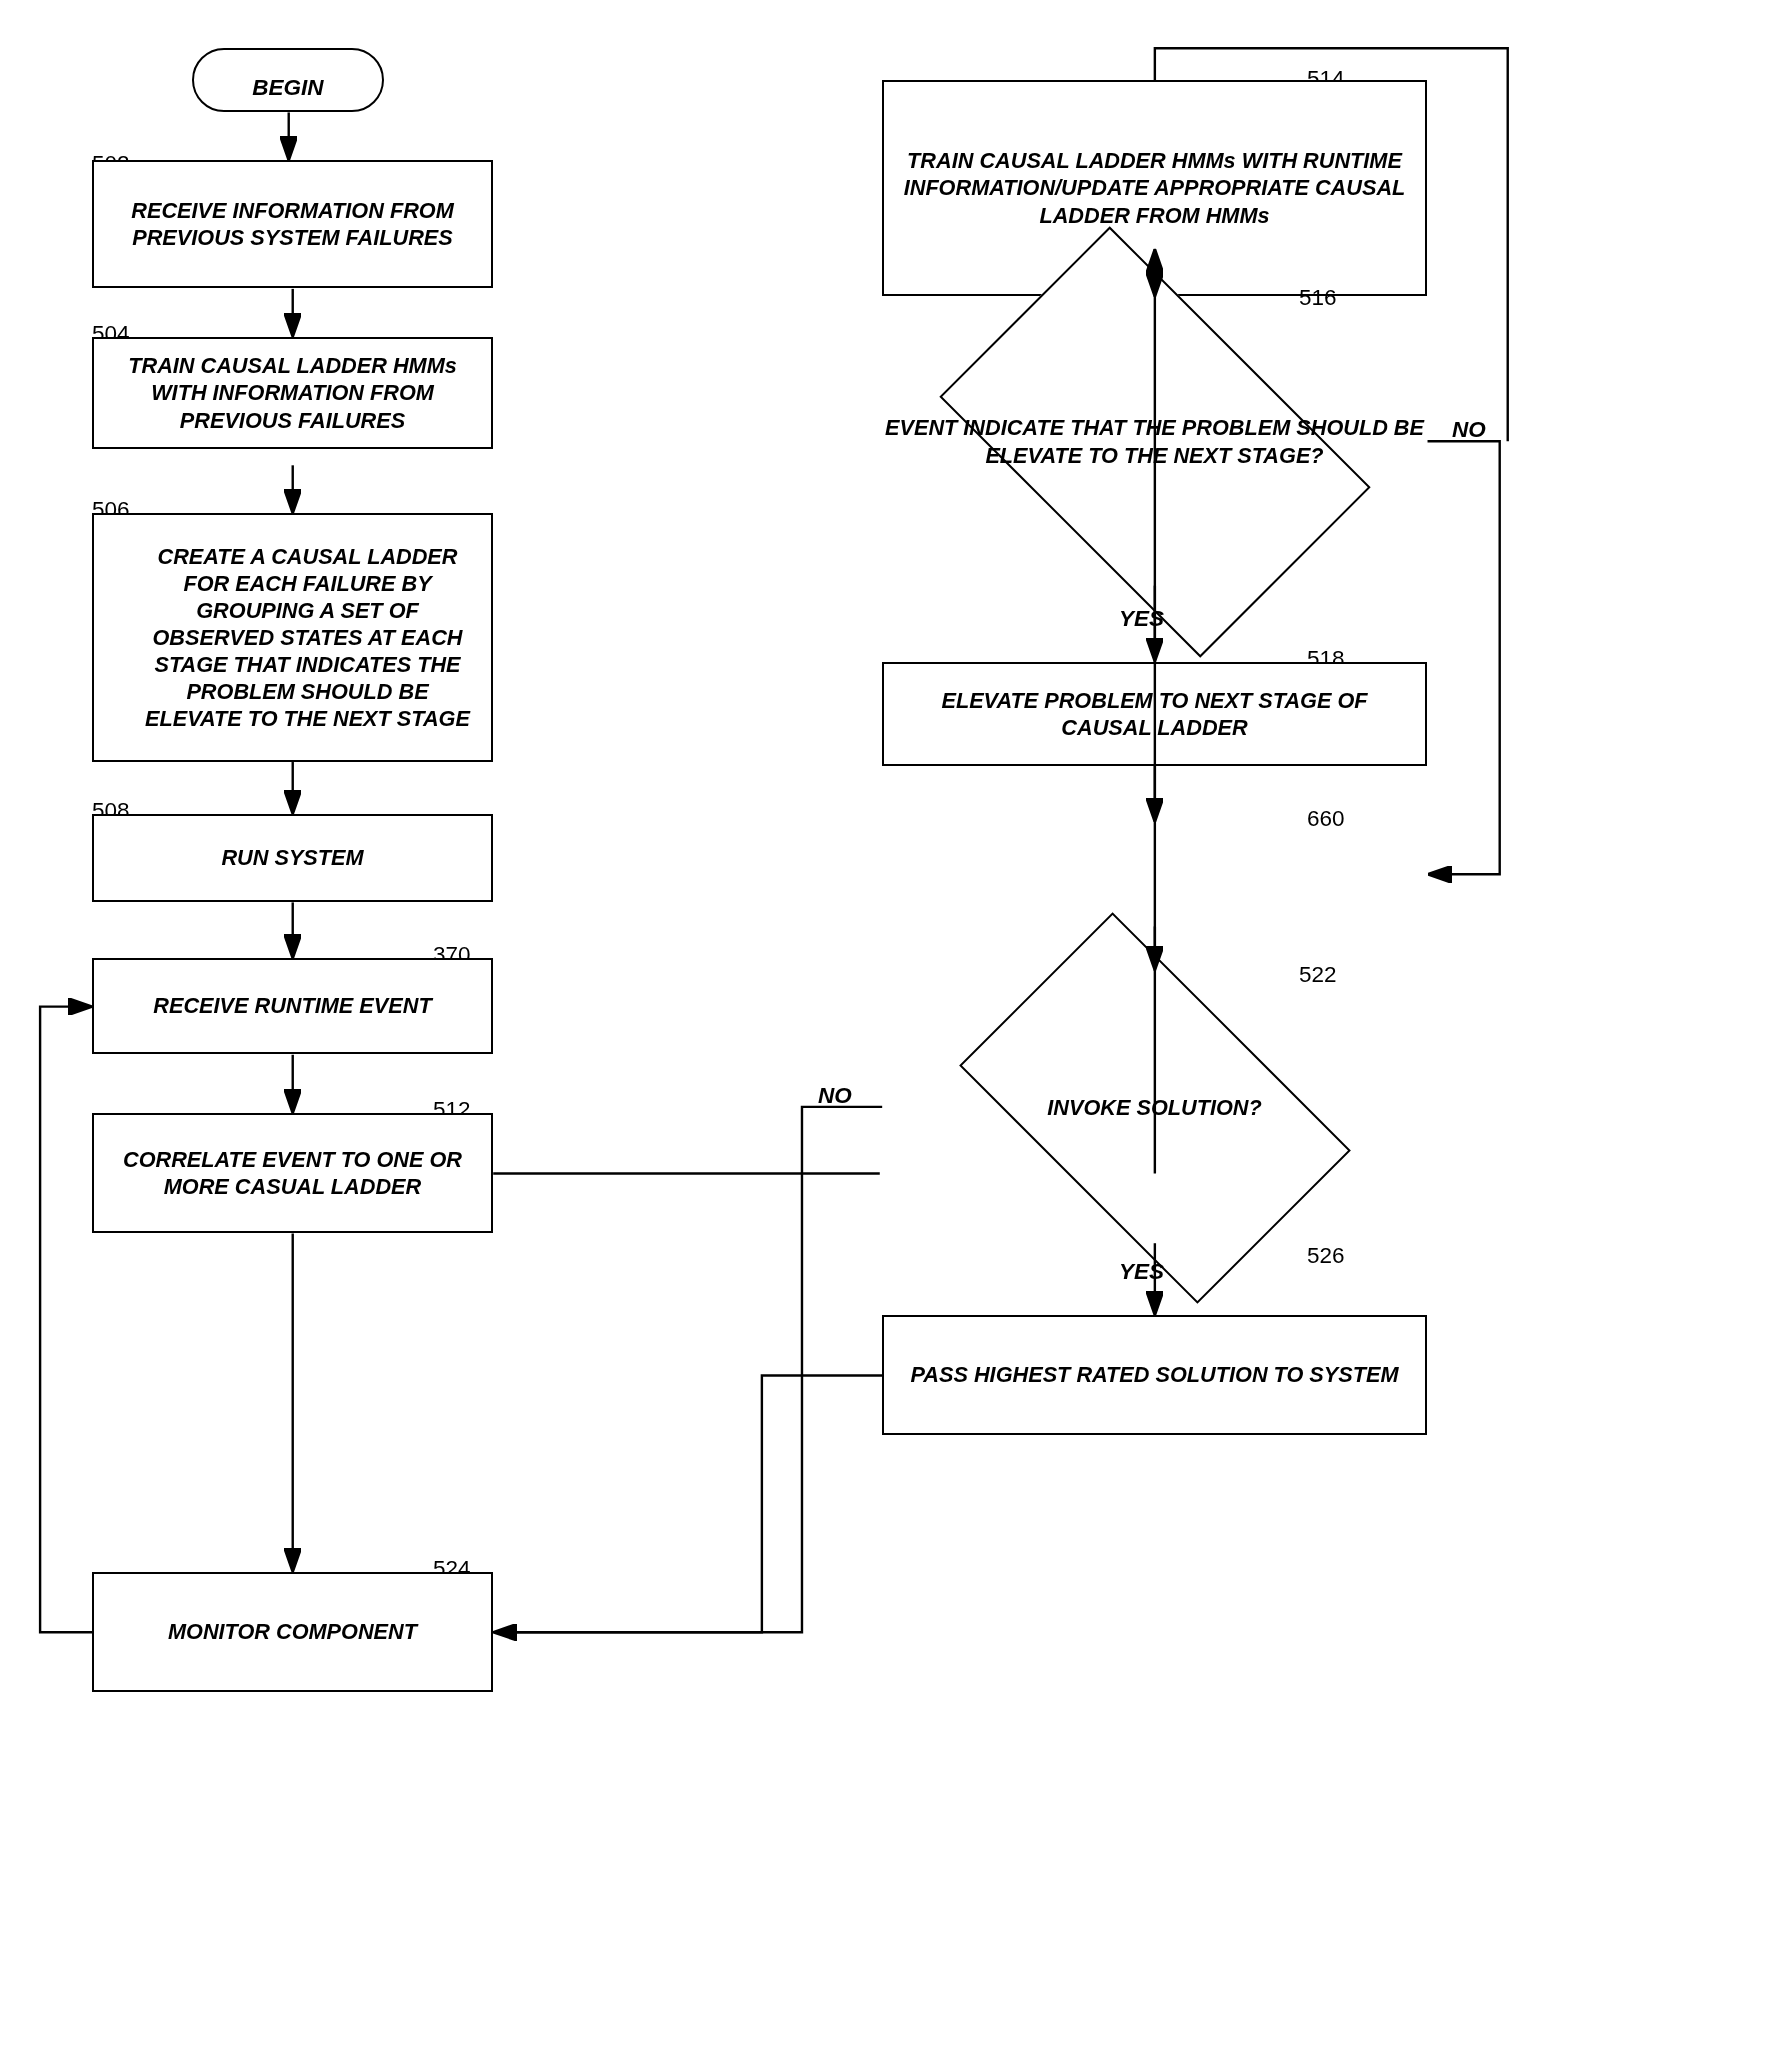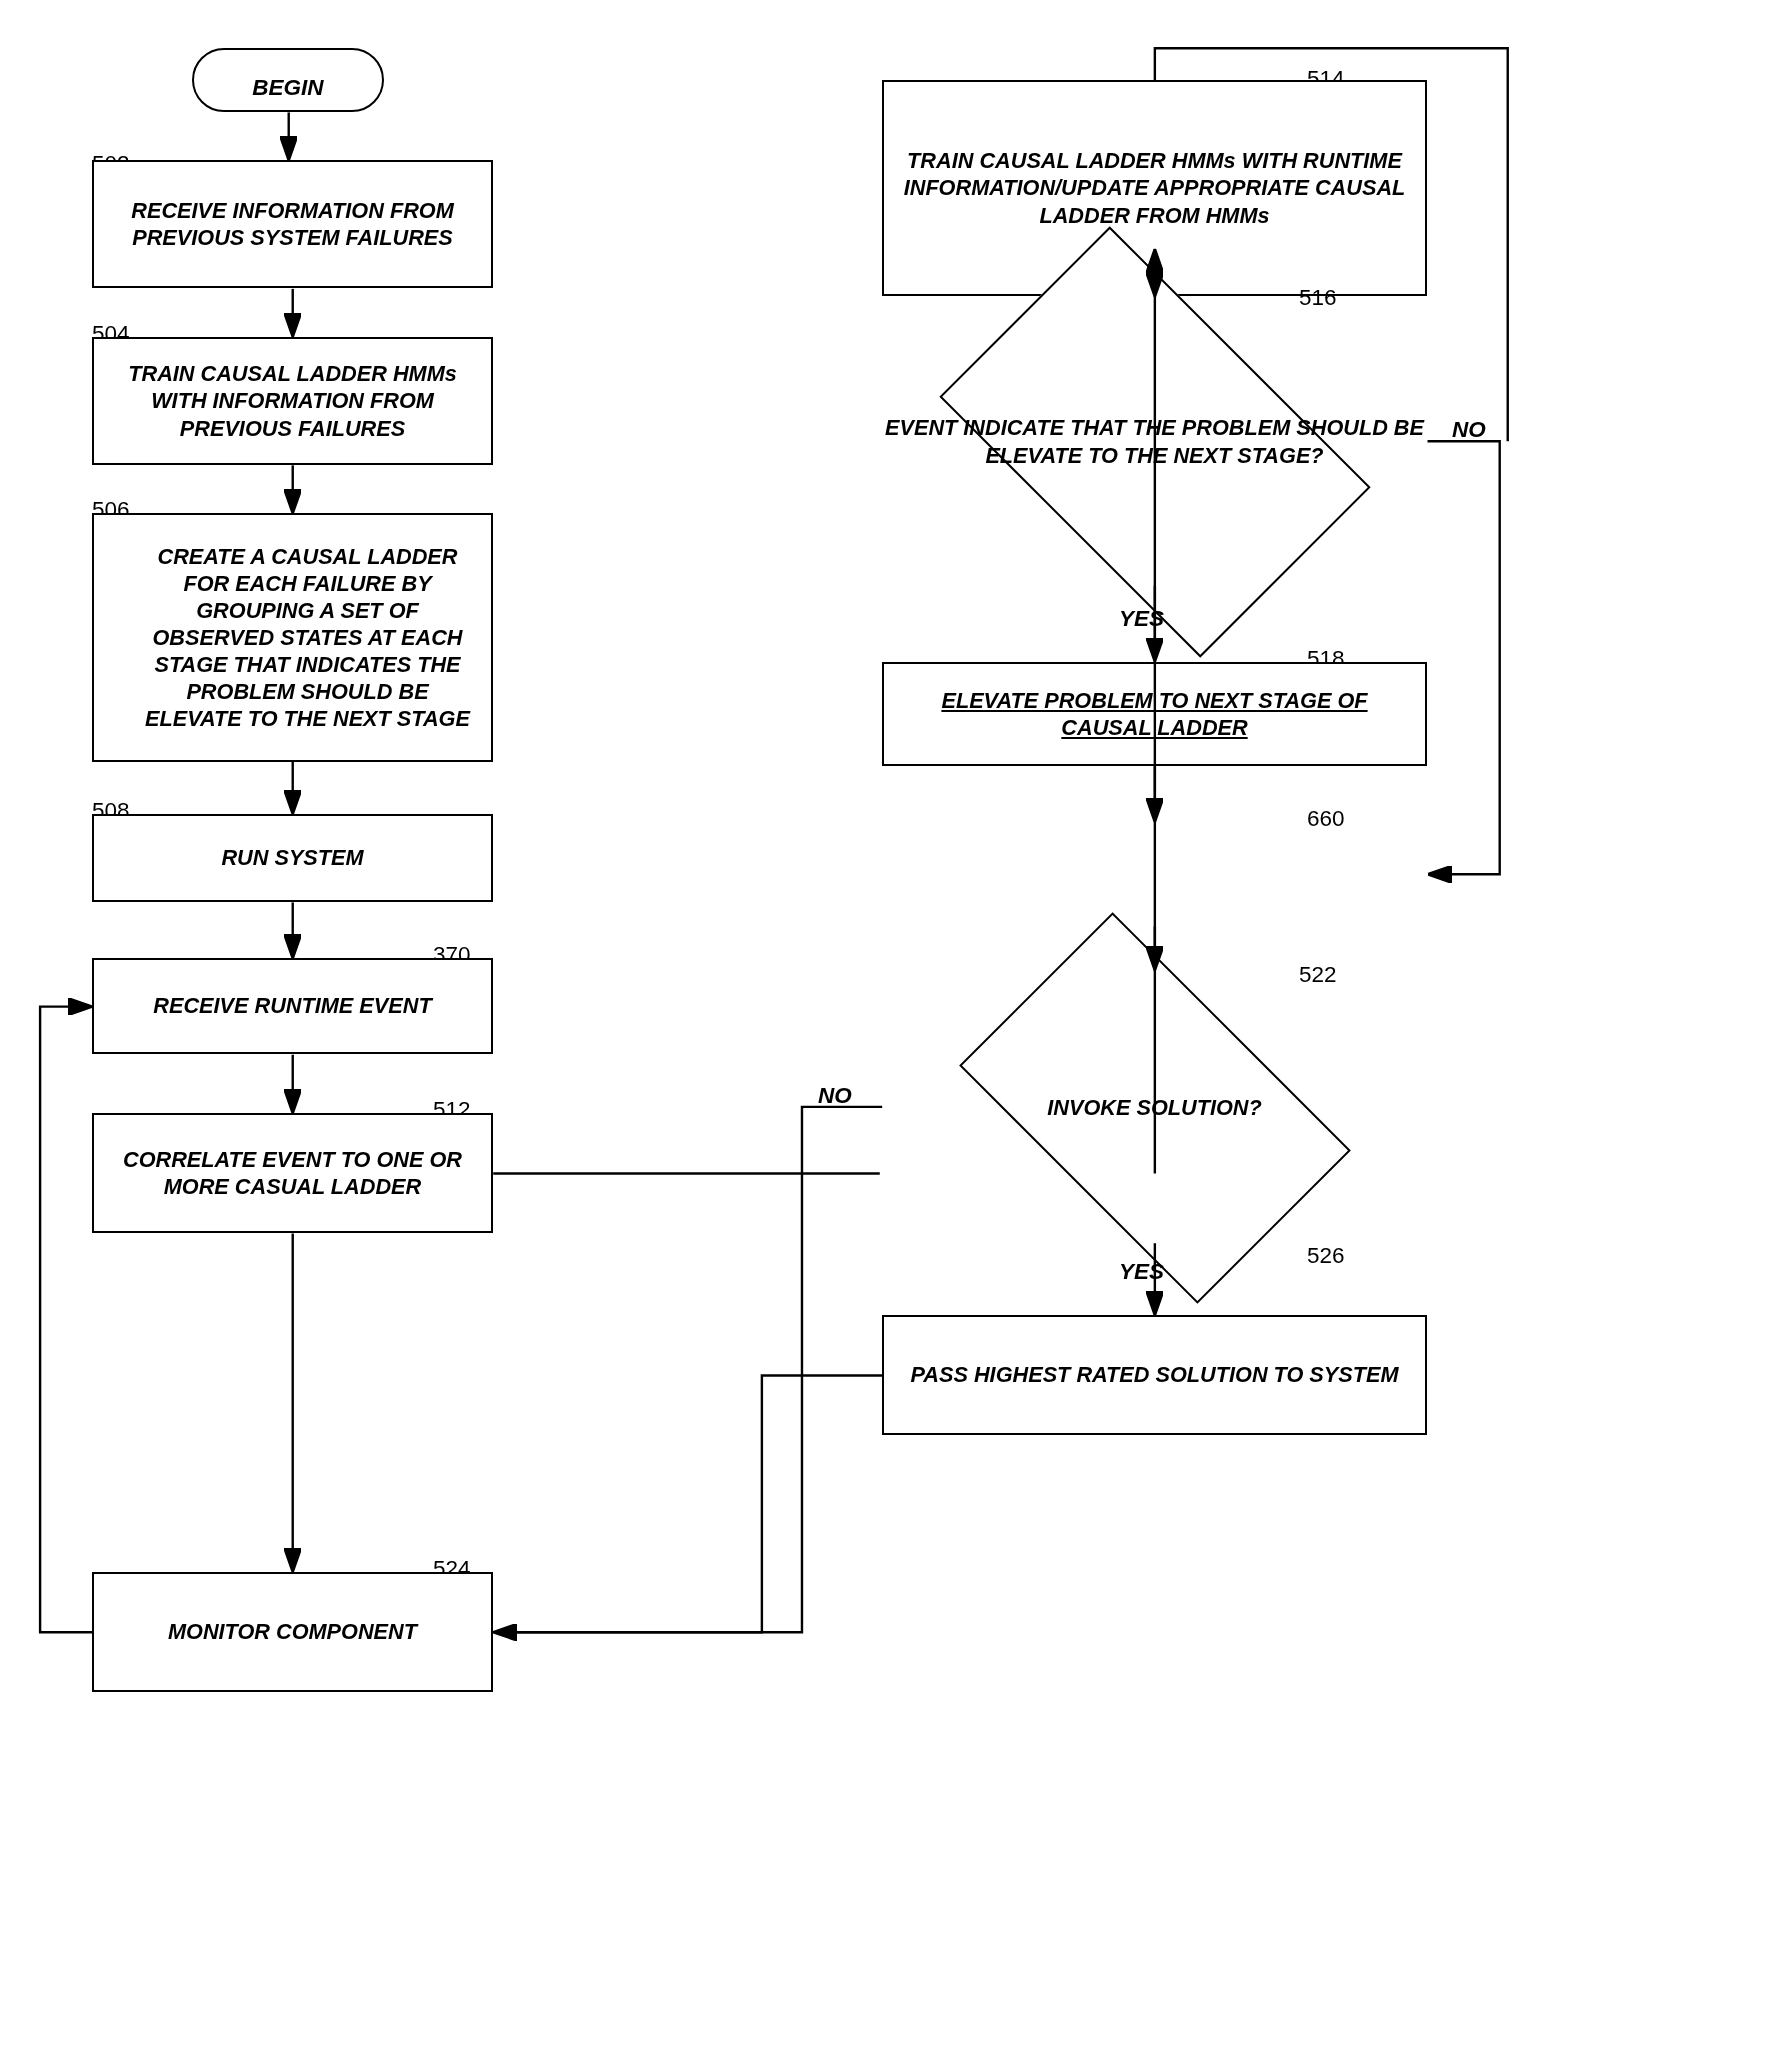--- a/index.html
+++ b/index.html
@@ -85,21 +85,21 @@
   </div>
 
   <span class="ref-num" style="left:92px; top:151px;">502</span>
 
   <div class="box" style="left:92px; top:160px; width:401px; height:128px;">
     <span class="node-label" style="font-size:21.7px;">RECEIVE INFORMATION FROM PREVIOUS SYSTEM FAILURES</span>
   </div>
 
   <span class="ref-num" style="left:92px; top:321px;">504</span>
 
-  <div class="box" style="left:92px; top:337px; width:401px; height:128px;">
+  <div class="box" style="left:92px; top:337px; width:401px; height:112px;">
     <span class="node-label" style="font-size:21.7px;">TRAIN CAUSAL LADDER HMMs WITH INFORMATION FROM PREVIOUS FAILURES</span>
   </div>
 
   <span class="ref-num" style="left:92px; top:497px;">506</span>
 
   <div class="box" style="left:92px; top:513px; width:401px; height:249px;padding-left:43px;">
     <span class="node-label" style="font-size:21.7px;">CREATE A CAUSAL LADDER FOR EACH FAILURE BY GROUPING A SET OF OBSERVED STATES AT EACH STAGE THAT INDICATES THE PROBLEM SHOULD BE ELEVATE TO THE NEXT STAGE</span>
   </div>
 
   <span class="ref-num" style="left:92px; top:798px;">508</span>
@@ -140,21 +140,21 @@
       <span class="node-label" style="font-size:21.7px;">EVENT INDICATE THAT THE PROBLEM SHOULD BE ELEVATE TO THE NEXT STAGE?</span>
     </div>
   </div>
 
   <span style="position:absolute; left:1452px; top:417px; font-size:22.5px; font-style:italic; font-weight:bold;">NO</span>
 
   <span style="position:absolute; left:1119px; top:606px; font-size:22.5px; font-style:italic; font-weight:bold;">YES</span>
 
   <span class="ref-num" style="left:1307px; top:646px;">518</span>
 
-  <div class="box" style="left:882px; top:662px; width:545px; height:104px;text-decoration:underline;">
+  <div class="box" style="left:882px; top:662px; width:545px; height:104px;">
     <span class="node-label" style="font-size:21.7px;">ELEVATE PROBLEM TO NEXT STAGE OF CAUSAL LADDER</span>
   </div>
 
   <span class="ref-num" style="left:1307px; top:806px;">660</span>
 
 
   <span class="ref-num" style="left:1299px; top:962px;">522</span>
 
   <div style="position:absolute; left:882px; top:971px; width:545px; height:273px;">
     <div style="position:absolute; left:50%; top:50%; width:337px; height:217px; transform:translate(-50%,-50%) rotate(45deg); border:2.4px solid #000; background:#fff;"></div>

